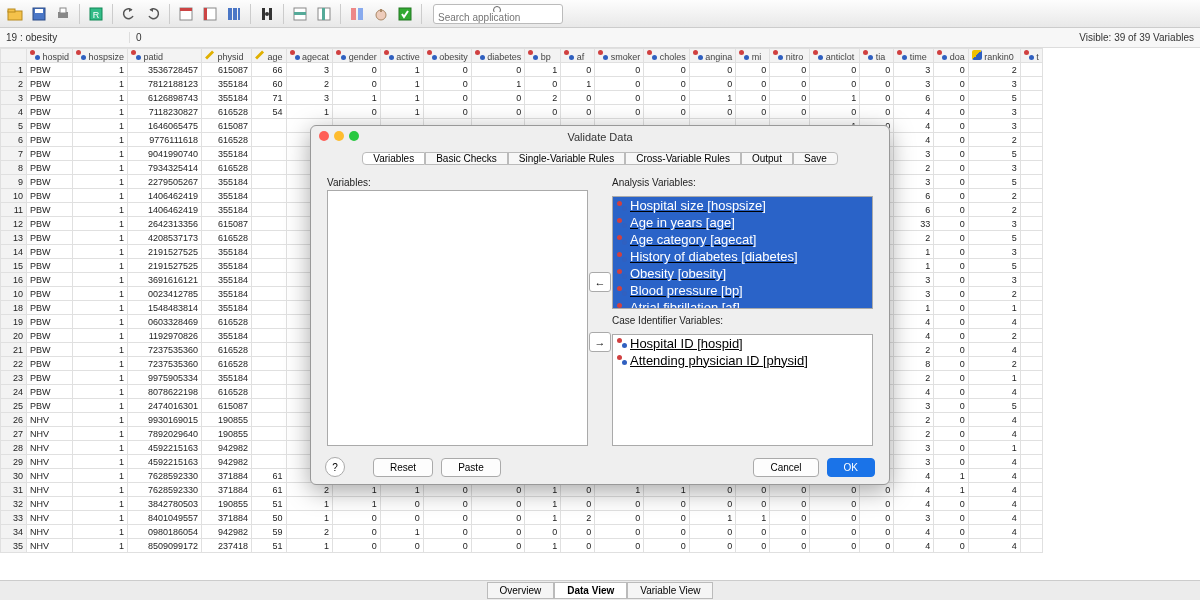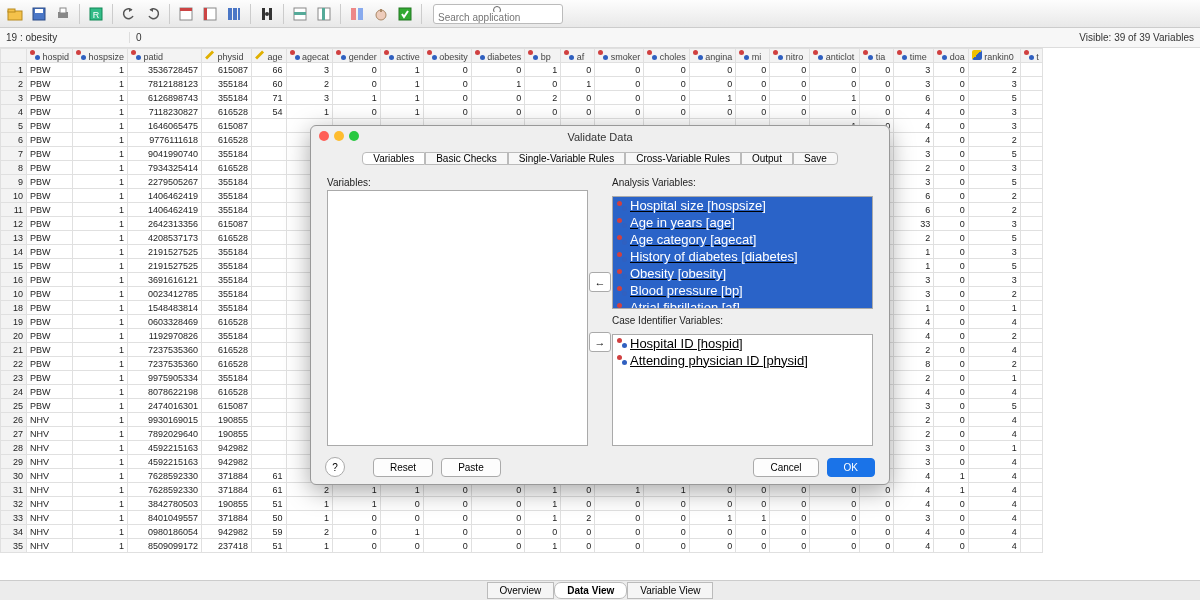--- a/index.html
+++ b/index.html
@@ -23,21 +23,21 @@
 .grid { border-collapse:collapse; table-layout:fixed; }
 .grid th, .grid td { border:1px solid #e0e0e0; font-size:9px; height:14px; padding:0 3px; white-space:nowrap; overflow:hidden; }
 .grid th { background:#f3f3f3; color:#444; font-weight:normal; text-align:left; position:relative; }
 .rownum { background:#f3f3f3; text-align:center; color:#555; width:26px; }
 .grid td { text-align:right; color:#222; }
 .grid td.lft { text-align:left; }
 
 
 .bottom-tabs { position:absolute; bottom:0; left:0; right:0; height:20px; background:#ececec; border-top:1px solid #ccc; display:flex; justify-content:center; align-items:center; gap:0; }
 .bottom-tabs .btab { padding:2px 12px; font-size:10px; border:1px solid #bbb; background:#f5f5f5; cursor:pointer; }
-.bottom-tabs .btab.active { background:#fff; font-weight:bold;border-radius:7px; }
+.bottom-tabs .btab.active { background:#fff; font-weight:bold; }
 
 
 .dialog { position:absolute; left:310px; top:125px; width:580px; height:360px; background:#efefef; border:1px solid #999; border-radius:6px; box-shadow:0 6px 24px rgba(0,0,0,0.35); display:flex; flex-direction:column; }
 .dlg-titlebar { height:22px; display:flex; align-items:center; justify-content:center; position:relative; font-size:11px; color:#333; }
 .traffic { position:absolute; left:8px; top:5px; display:flex; gap:5px; }
 .traffic span { width:10px; height:10px; border-radius:50%; display:block; }
 .tl-red{background:#ff5f57;} .tl-yel{background:#febc2e;} .tl-grn{background:#28c840;}
 .dlg-tabs { display:flex; justify-content:center; gap:0; padding:4px 0; }
 .dlg-tabs .dtab { padding:0 10px; font-size:10px; background:#f7f7f7; border:1px solid #bbb; cursor:pointer; }
 .dlg-tabs .dtab:first-child{border-radius:4px 0 0 4px;}

